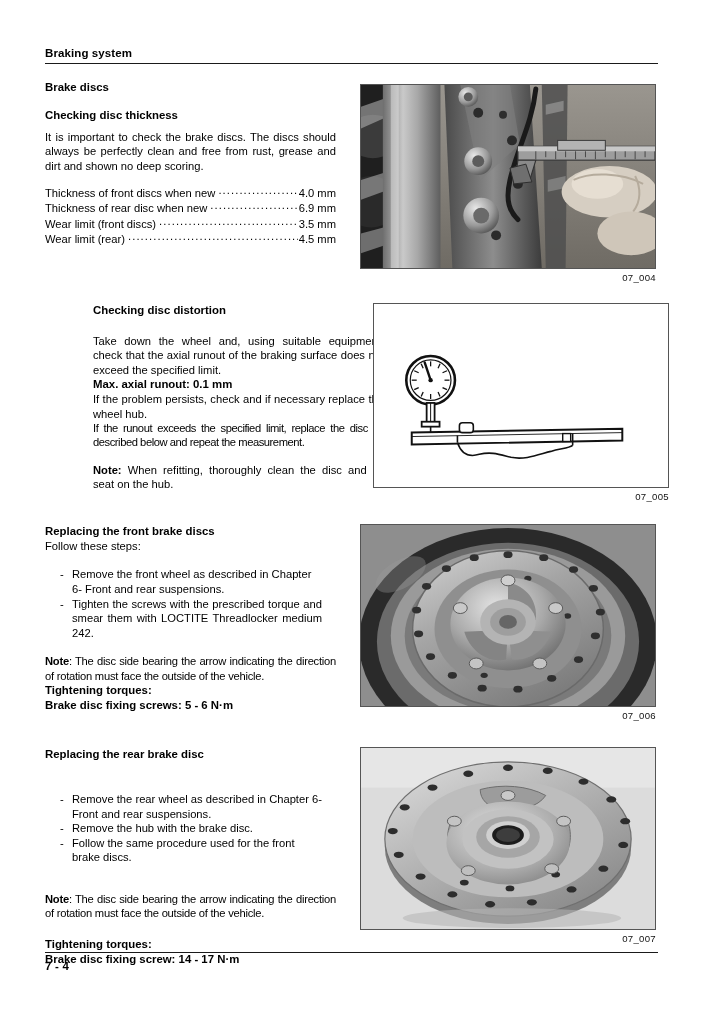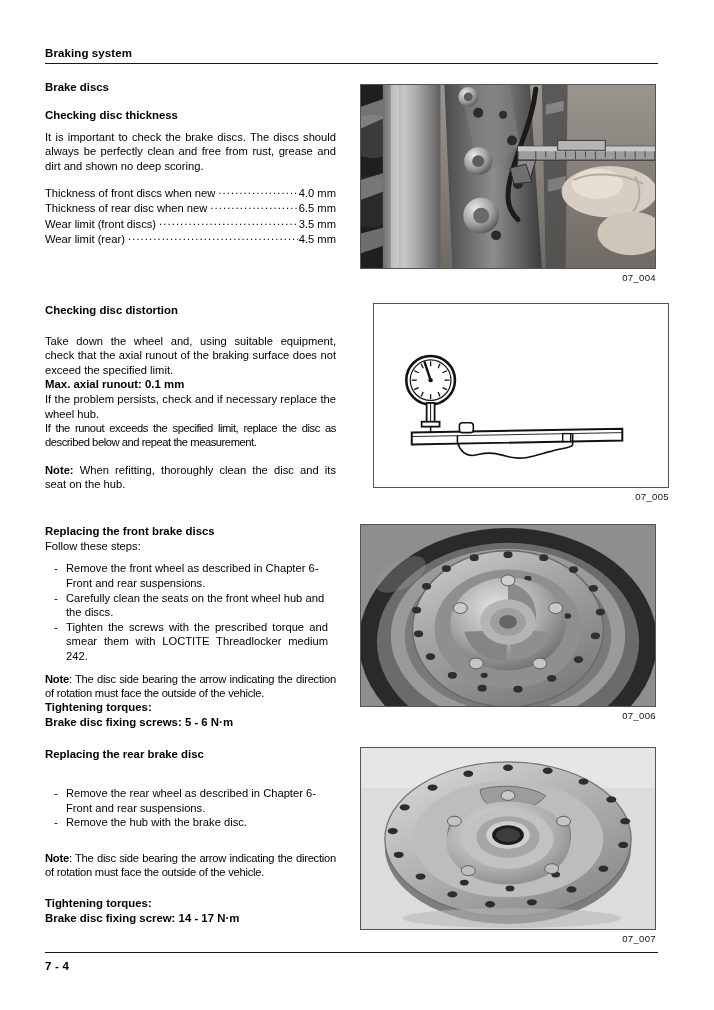--- a/index.html
+++ b/index.html
@@ -108,21 +108,21 @@
   }
   .spec-dots::before {
     content: "........................................................................"
              "........................................................................";
     display: block;
     white-space: nowrap;
   }
   .spec-value { flex: 0 0 auto; }
 
   
-  .dash-list { margin: 8px; padding: 0; list-style: none; }
+  .dash-list { margin: 14px; padding: 0; list-style: none; }
   .dash-item {
     position: relative;
     padding-left: 13px;
     line-height: 14.6px;
     text-align: justify;
   }
   .dash-item::before {
     content: "-";
     position: absolute;
     left: 1px;
@@ -173,64 +173,64 @@
     <div class="spacer-md"></div>
 
     <div class="spec-row">
       <span class="spec-label">Thickness of front discs when new</span>
       <span class="spec-dots"></span>
       <span class="spec-value">4.0 mm</span>
     </div>
     <div class="spec-row">
       <span class="spec-label">Thickness of rear disc when new</span>
       <span class="spec-dots"></span>
-      <span class="spec-value">6.5 mm</span>
+      <span class="spec-value">6.9 mm</span>
     </div>
     <div class="spec-row">
       <span class="spec-label">Wear limit (front discs)</span>
       <span class="spec-dots"></span>
       <span class="spec-value">3.5 mm</span>
     </div>
     <div class="spec-row">
       <span class="spec-label">Wear limit (rear)</span>
       <span class="spec-dots"></span>
       <span class="spec-value">4.5 mm</span>
     </div>
   </div>
 
-  <div class="col-text" style="top: 303px;">
+  <div class="col-text" style="top: 303px; margin-left: 48px;">
     <p class="h-sub">Checking disc distortion</p>
     <div class="spacer-lg"></div>
     <p class="body-just">Take down the wheel and, using suitable equipment, check that the axial runout of the braking surface does not exceed the specified limit.</p>
     <p class="h-sub">Max. axial runout: 0.1 mm</p>
     <p class="body-just">If the problem persists, check and if necessary replace the wheel hub.</p>
     <p class="body-just tighter">If the runout exceeds the specified limit, replace the disc as described below and repeat the measurement.</p>
     <div class="spacer-md"></div>
     <p class="body-just"><span style="font-weight:bold">Note:</span><span> When refitting, thoroughly clean the disc and its seat on the hub.</span></p>
   </div>
 
   <div class="col-text" style="top: 524px;">
     <p class="h-sub">Replacing the front brake discs</p>
     <p>Follow these steps:</p>
     <ul class="dash-list">
       <li class="dash-item nojust">Remove the front wheel as described in Chapter 6- Front and rear suspensions.</li>
-      <li class="dash-item nojust">Carefully clean the seats on the front wheel hub and the discs.</li>
       <li class="dash-item">Tighten the screws with the prescribed torque and smear them with LOCTITE Threadlocker medium 242.</li>
     </ul>
     <p class="body-just tight"><span style="font-weight:bold">Note</span><span>: The disc side bearing the arrow indicating the direction of rotation must face the outside of the vehicle.</span></p>
     <p class="h-sub">Tightening torques:</p>
     <p class="h-sub">Brake disc fixing screws: 5 - 6 N·m</p>
   </div>
 
   <div class="col-text" style="top: 747px;">
     <p class="h-sub">Replacing the rear brake disc</p>
     <div class="spacer-lg"></div>
     <ul class="dash-list">
       <li class="dash-item nojust">Remove the rear wheel as described in Chapter 6- Front and rear suspensions.</li>
       <li class="dash-item nojust">Remove the hub with the brake disc.</li>
+      <li class="dash-item nojust">Follow the same procedure used for the front brake discs.</li>
     </ul>
     <div class="spacer-md"></div>
     <p class="body-just tight"><span style="font-weight:bold">Note</span><span>: The disc side bearing the arrow indicating the direction of rotation must face the outside of the vehicle.</span></p>
     <div class="spacer-lg"></div>
     <p class="h-sub">Tightening torques:</p>
     <p class="h-sub">Brake disc fixing screw: 14 - 17 N·m</p>
   </div>
 
   <div class="figure" style="top: 84px;">
     <div class="fig-frame" style="height: 185px;">

